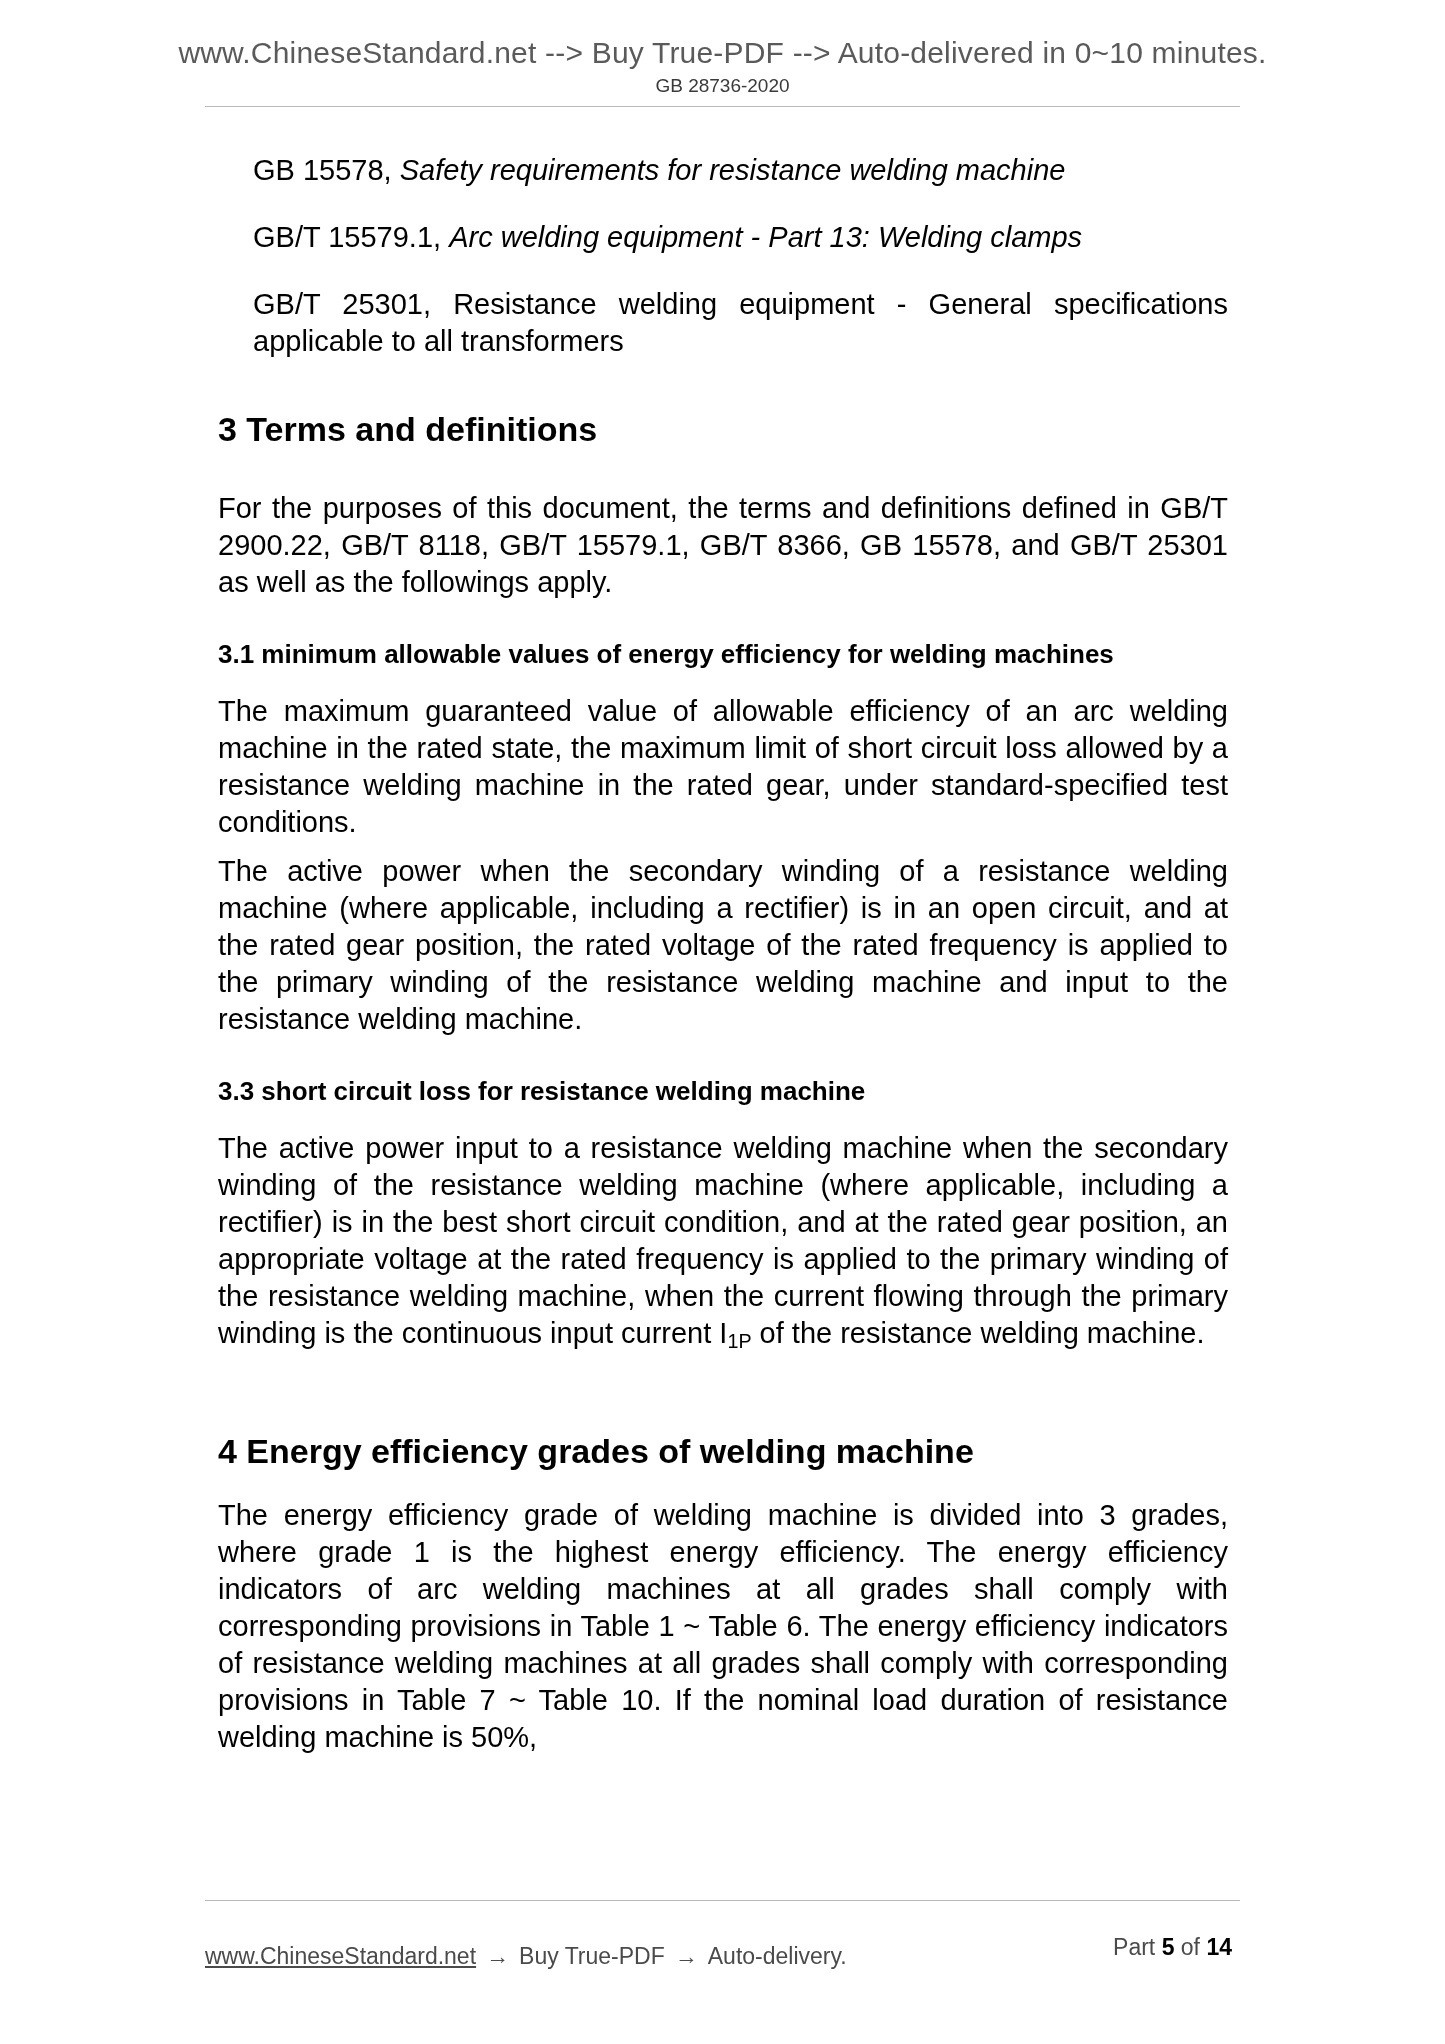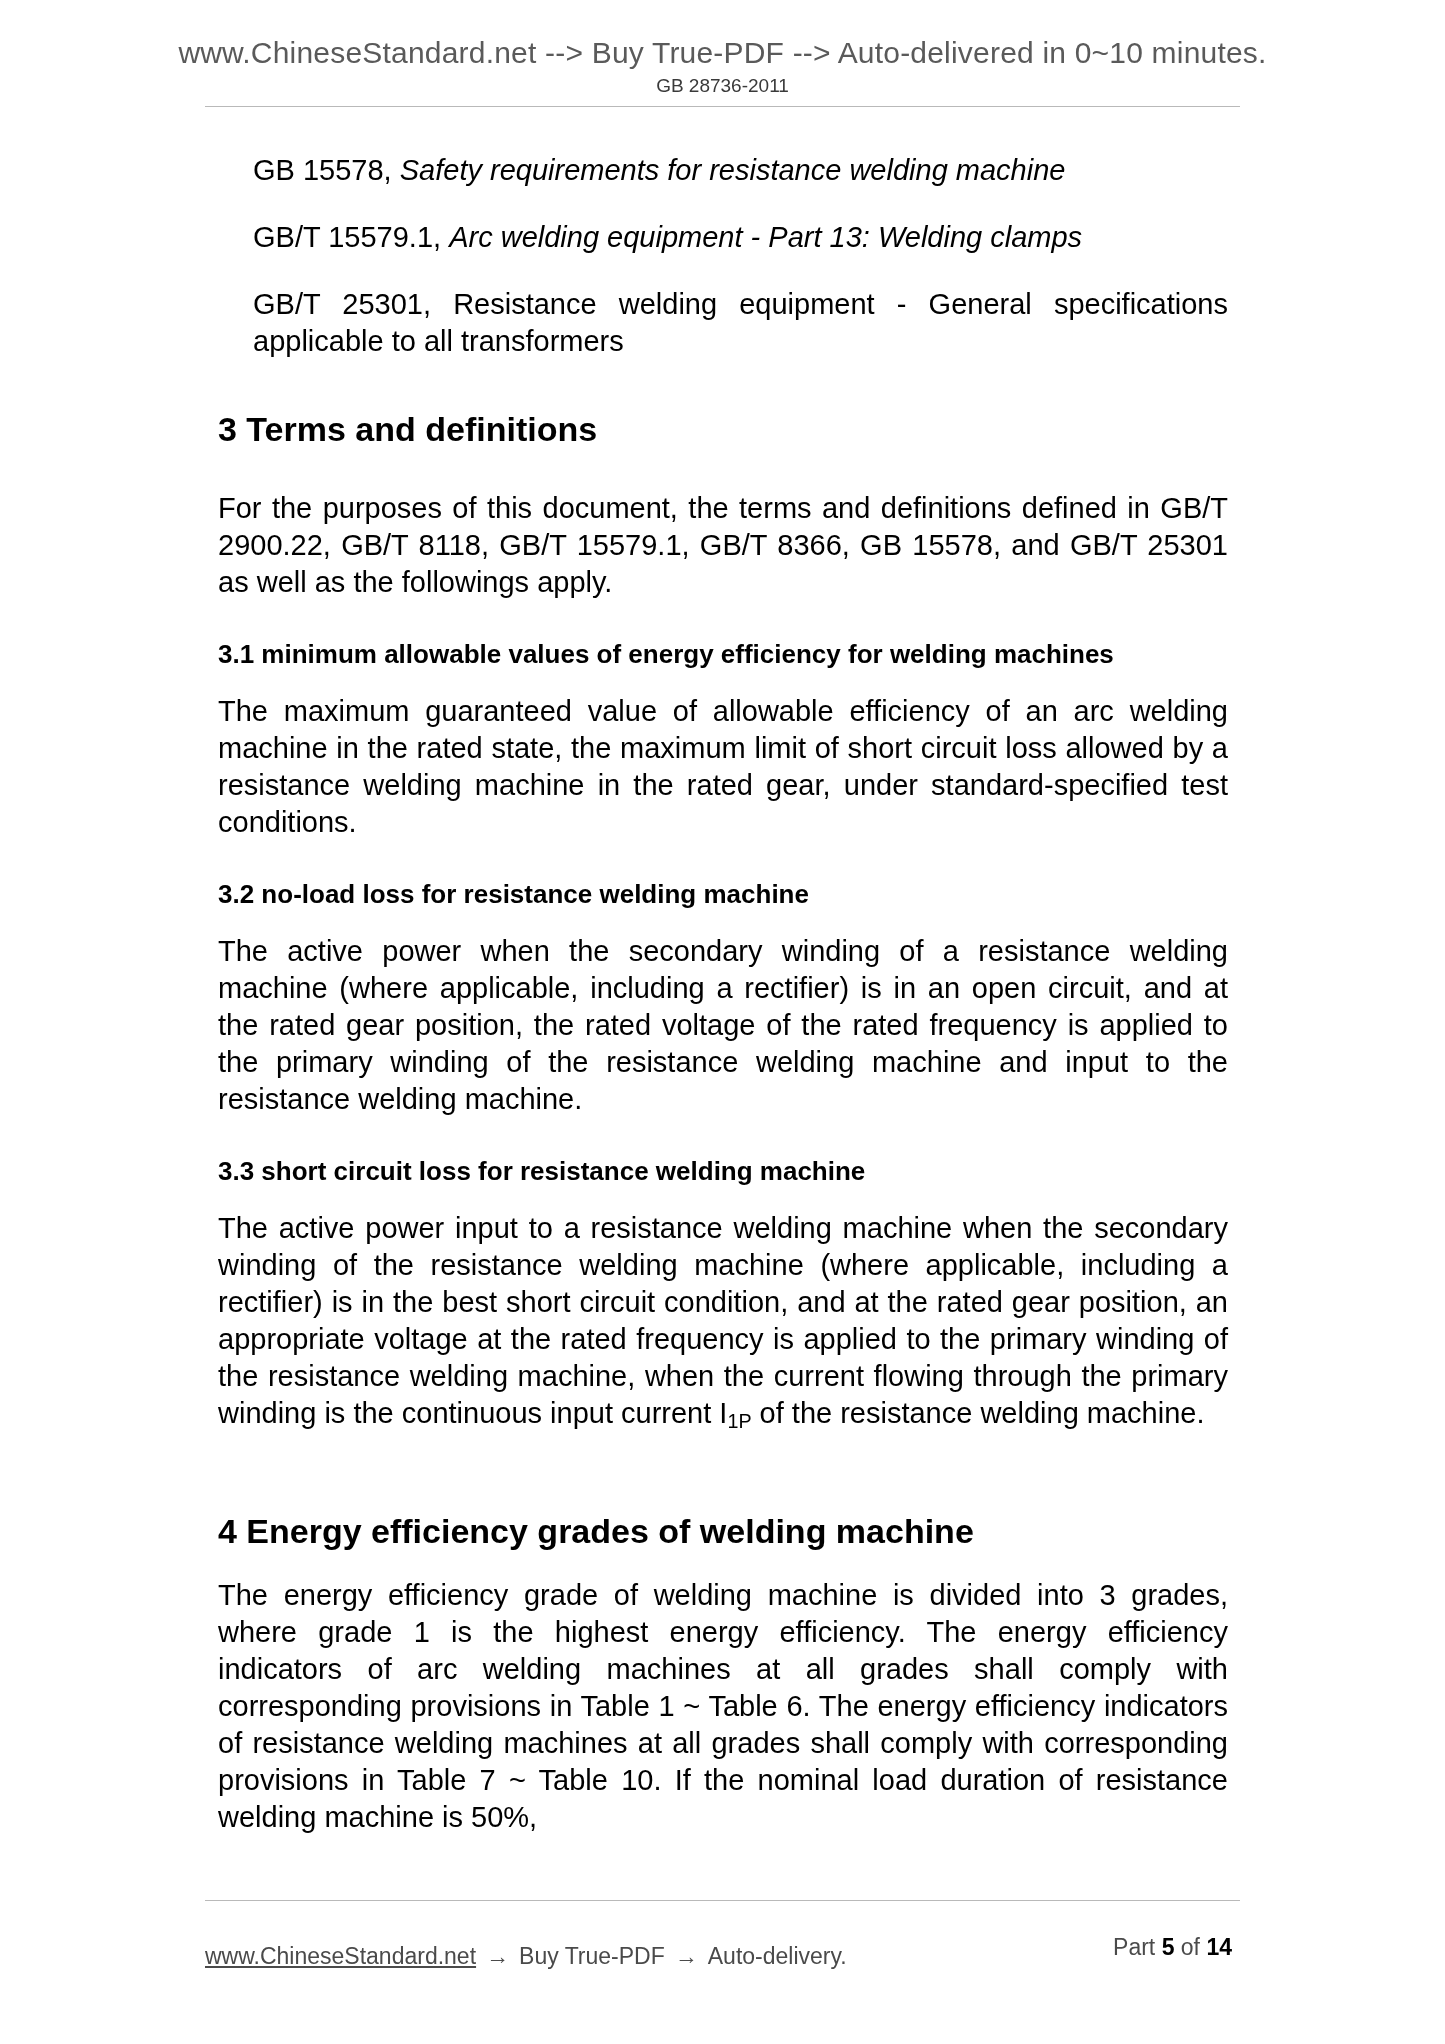--- a/index.html
+++ b/index.html
@@ -122,40 +122,39 @@
   .footer-right b { font-weight: bold; color: #000; }
   sub { font-size: 0.68em; vertical-align: -0.25em; }
 </style>
 </head>
 <body>
 
 <div class="page">
 
   <div class="watermark">www.ChineseStandard.net --&gt; Buy True-PDF --&gt; Auto-delivered in 0~10 minutes.</div>
 
-  <div class="header-std">GB 28736-2011</div>
+  <div class="header-std">GB 28736-2020</div>
 
   <div class="header-rule"></div>
 
   <div class="content">
 
     <p class="ref-line"><span>GB 15578, </span><span class="it">Safety requirements for resistance welding machine</span></p>
 
     <p class="ref-line"><span>GB/T 15579.1, </span><span class="it">Arc welding equipment - Part 13: Welding clamps</span></p>
 
     <p class="ref-hang"><span>GB/T 25301, </span><span class="it">Resistance welding equipment - General specifications applicable to all transformers</span></p>
 
     <h2 class="sec">3 Terms and definitions</h2>
 
     <p class="body">For the purposes of this document, the terms and definitions defined in GB/T 2900.22, GB/T 8118, GB/T 15579.1, GB/T 8366, GB 15578, and GB/T 25301 as well as the followings apply.</p>
 
     <h3 class="subsec">3.1 minimum allowable values of energy efficiency for welding machines</h3>
     <p class="body">The maximum guaranteed value of allowable efficiency of an arc welding machine in the rated state, the maximum limit of short circuit loss allowed by a resistance welding machine in the rated gear, under standard-specified test conditions.</p>
 
-    <h3 class="subsec">3.2 no-load loss for resistance welding machine</h3>
     <p class="body">The active power when the secondary winding of a resistance welding machine (where applicable, including a rectifier) is in an open circuit, and at the rated gear position, the rated voltage of the rated frequency is applied to the primary winding of the resistance welding machine and input to the resistance welding machine.</p>
 
     <h3 class="subsec">3.3 short circuit loss for resistance welding machine</h3>
     <p class="body"><span>The active power input to a resistance welding machine when the secondary winding of the resistance welding machine (where applicable, including a rectifier) is in the best short circuit condition, and at the rated gear position, an appropriate voltage at the rated frequency is applied to the primary winding of the resistance welding machine, when the current flowing through the primary winding is the continuous input current I</span><sub>1P</sub><span> of the resistance welding machine.</span></p>
 
     <h2 class="sec" style="margin-top:70px;margin-bottom:25px;">4 Energy efficiency grades of welding machine</h2>
 
     <p class="body">The energy efficiency grade of welding machine is divided into 3 grades, where grade 1 is the highest energy efficiency. The energy efficiency indicators of arc welding machines at all grades shall comply with corresponding provisions in Table 1 ~ Table 6. The energy efficiency indicators of resistance welding machines at all grades shall comply with corresponding provisions in Table 7 ~ Table 10. If the nominal load duration of resistance welding machine is 50%,</p>
 
   </div>

